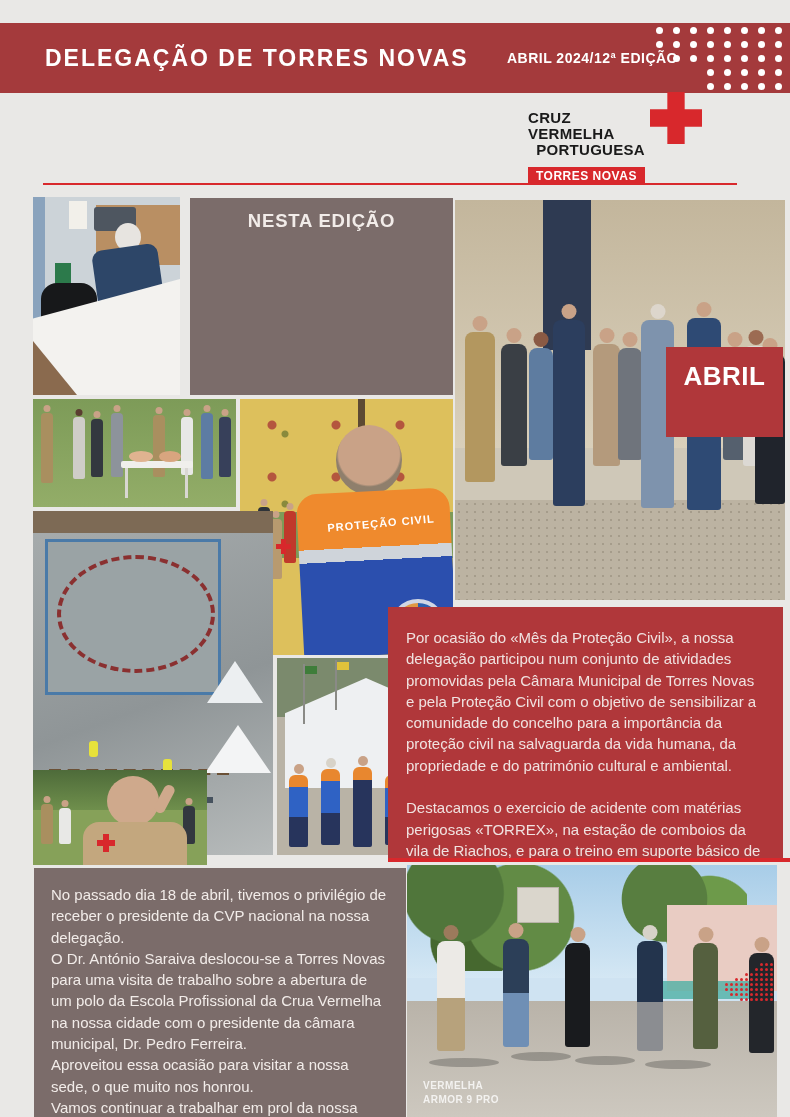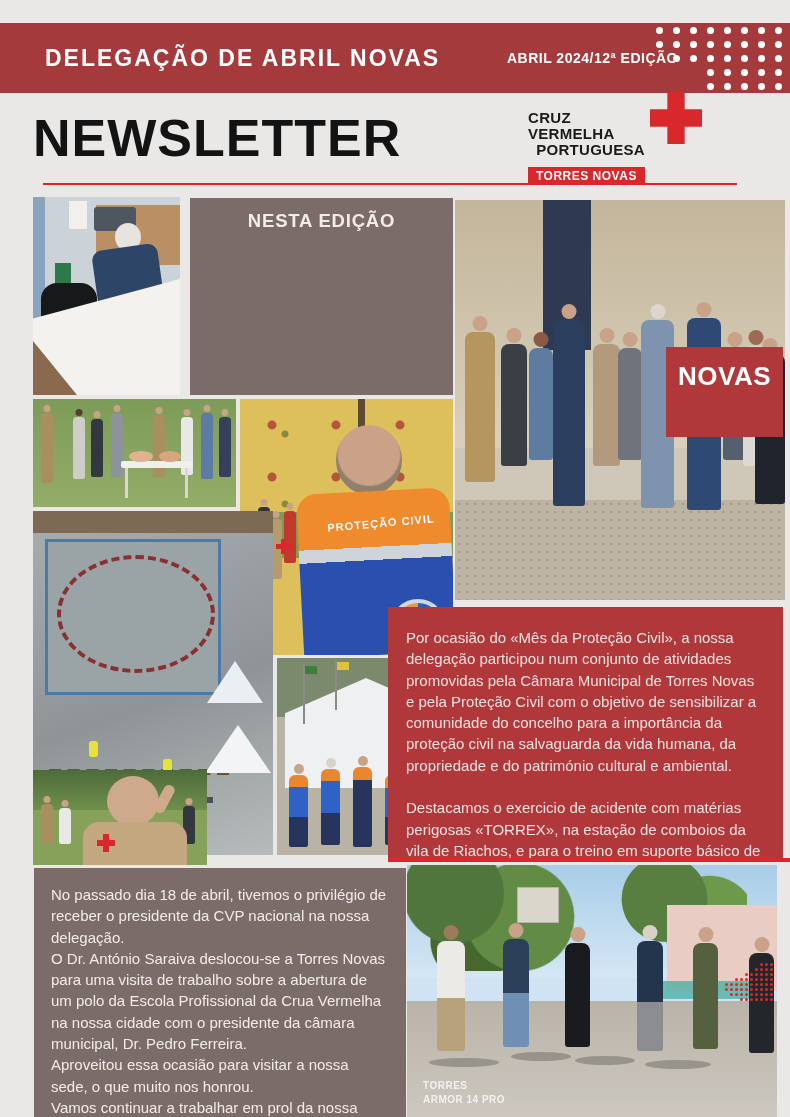--- a/index.html
+++ b/index.html
@@ -169,21 +169,21 @@
   .kdots{position:absolute;right:4px;top:98px;display:flex;flex-direction:column;gap:2px;align-items:flex-end;}
   .kdots .dr{display:flex;gap:2px;}
   .kdots i{width:3px;height:3px;border-radius:50%;background:#d8282c;display:block;}
 </style>
 </head>
 <body>
 
 <div class="page">
 
   <div class="topbar">
-    <div class="topbar-title">DELEGAÇÃO DE ABRIL NOVAS</div>
+    <div class="topbar-title">DELEGAÇÃO DE TORRES NOVAS</div>
     <div class="topbar-edition">ABRIL 2024/12ª EDIÇÃO</div>
     <div class="dots">
       <span class="dr">
           <i></i>
           <i></i>
           <i></i>
           <i></i>
           <i></i>
           <i></i>
           <i></i>
@@ -218,21 +218,20 @@
       <span class="dr">
           <i></i>
           <i></i>
           <i></i>
           <i></i>
           <i></i>
         </span>
     </div>
   </div>
 
-  <div class="nl-title">NEWSLETTER</div>
 
   <div class="logo">
     <div class="logo-row">
       <div class="logo-text">
         <span>CRUZ VERMELHA</span>
         <span>PORTUGUESA</span>
       </div>
       <span class="logo-cross">
         <svg width="54" height="52" viewBox="0 0 24 24">
             <path d="M8 0h8v8h8v8h-8v8H8v-8H0V8h8z" fill="#d8282c"></path>
@@ -273,21 +272,21 @@
     <span class="pl" style="left:138px;bottom:134px;height:122px;width:27px;background:#b49a7c;"></span>
     <span class="pl" style="left:163px;bottom:140px;height:112px;width:24px;background:#6f747c;"></span>
     <span class="pl" style="left:186px;bottom:92px;height:188px;width:33px;background:#7e93ad;--h:#ddd6cc;"></span>
     <span class="pl" style="left:232px;bottom:90px;height:192px;width:34px;background:#2e4a74;"></span>
     <span class="pl" style="left:268px;bottom:140px;height:112px;width:24px;background:#55606e;"></span>
     <span class="pl" style="left:288px;bottom:134px;height:120px;width:25px;background:#dcd9d4;--h:#9c6b52;"></span>
     <span class="pl" style="left:300px;bottom:96px;height:150px;width:30px;background:#20242c;"></span>
   </div>
 
   <div class="abril-badge">
-    <div>NOVAS</div>
+    <div>ABRIL</div>
   </div>
 
   <div class="ph photoD">
     <span class="ps" style="left:8px;top:14px;height:70px;background:#a98f5f;"></span>
     <span class="ps" style="left:40px;top:18px;height:62px;background:#cfcdc8;--h:#5a3d30;"></span>
     <span class="ps" style="left:58px;top:20px;height:58px;background:#33383f;"></span>
     <span class="ps" style="left:78px;top:14px;height:64px;background:#8d939b;"></span>
     <span class="ps" style="left:120px;top:16px;height:62px;background:#a98f5f;"></span>
     <span class="ps" style="left:148px;top:18px;height:58px;background:#e8e8e6;"></span>
     <span class="ps" style="left:168px;top:14px;height:66px;background:#5d7ca3;"></span>
@@ -452,18 +451,18 @@
           <i></i>
           <i></i>
           <i></i>
           <i></i>
           <i></i>
           <i></i>
           <i></i>
         </span>
     </div>
     <div class="k-watermark">
-      <div>TORRES</div>
-      <div>ARMOR 14 PRO</div>
+      <div>VERMELHA</div>
+      <div>ARMOR 9 PRO</div>
     </div>
   </div>
 
 </div>
 
 </body></html>

